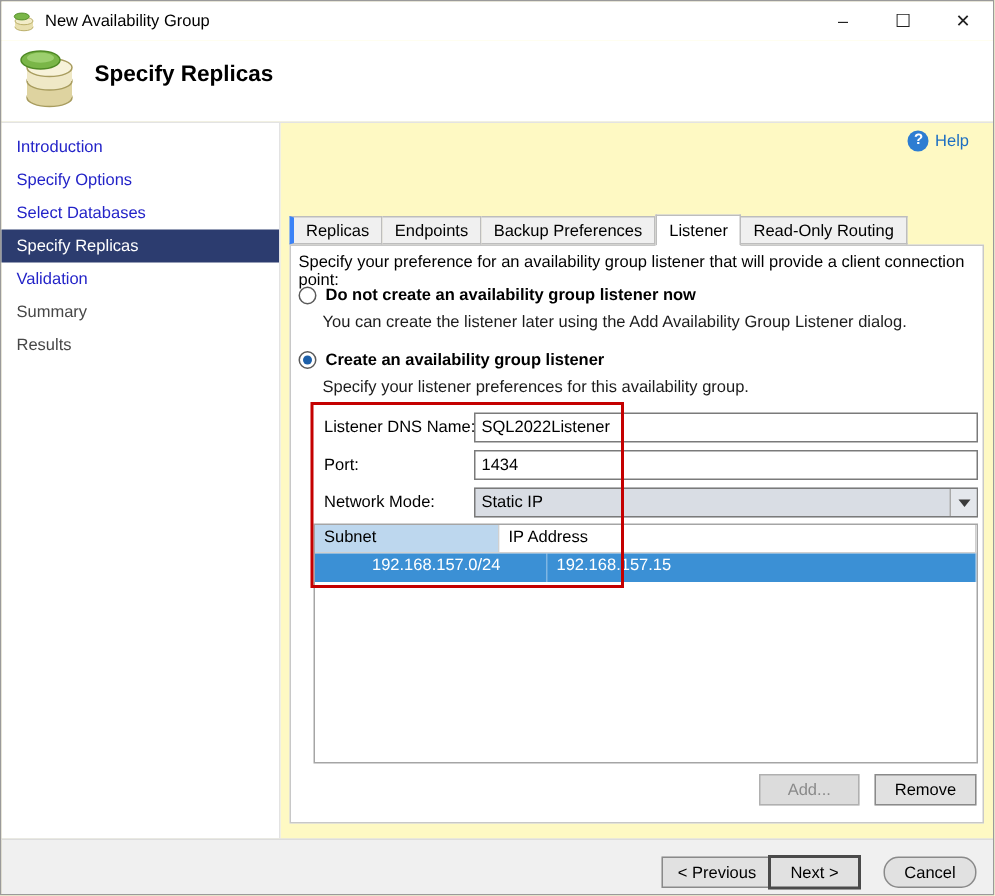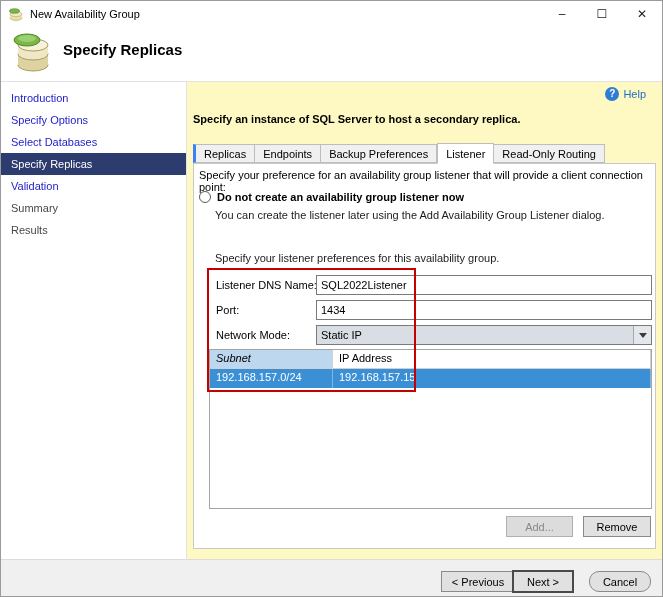--- a/index.html
+++ b/index.html
@@ -136,23 +136,23 @@
     border-top: 5px solid #3a3a3a;
   }
 
   
   .subnet-table {
     position: absolute; left: 208px; top: 348px; width: 443px; height: 160px;
     border: 1px solid #a5a5a5; background: #fff; overflow: hidden;
   }
   .tbl-header { display: flex; height: 19px; border-bottom: 1px solid #d0d0d0; }
   .th-cell { padding: 2px 6px; background: #fff; border-right: 1px solid #d0d0d0; cursor: pointer; }
-  .th-subnet { width: 123px; background: #bdd7ee; font-style: italic; }
+  .th-subnet { width: 123px; background: #bdd7ee; }
   .th-ip { flex: 1 1 auto; }
-  .tbl-row { display: flex; height: 19px; background: #3b90d5; color: #fff; cursor: pointer; }
+  .tbl-row { display: flex; height: 19px; background: #3b90d5; color: #fff; cursor: pointer; padding-left: 32px; }
   .td-cell { padding: 2px 6px; border-right: 1px solid rgba(255,255,255,0.35); }
   .td-subnet { width: 123px; }
   .td-ip { flex: 1 1 auto; }
 
   
   .annotation {
     position: absolute; left: 206px; top: 267px; width: 209px; height: 124px;
     border: 2px solid #c40000; z-index: 10; pointer-events: none;
   }
 </style>
@@ -198,39 +198,42 @@
     <div class="side-item">Validation</div>
     <div class="side-item pending">Summary</div>
     <div class="side-item pending">Results</div>
   </div>
 
   <div class="help">
     <span class="help-icon">?</span>
     <span class="help-label">Help</span>
   </div>
 
-  <div class="instruction">Specify an instance of SQL Server to host a secondary replica.</div>
 
   <div class="tabs">
     <div class="tab">Replicas</div>
     <div class="tab">Endpoints</div>
     <div class="tab">Backup Preferences</div>
     <div class="tab active">Listener</div>
     <div class="tab">Read-Only Routing</div>
   </div>
   <div class="tabpanel"></div>
 
   <div class="panel-intro">Specify your preference for an availability group listener that will provide a client connection point:</div>
 
   <div class="radio-row r1">
     <span class="radio-circle"></span>
     <span class="radio-label">Do not create an availability group listener now</span>
   </div>
   <div class="radio-desc d1">You can create the listener later using the Add Availability Group Listener dialog.</div>
 
+  <div class="radio-row r2">
+    <span class="radio-circle checked"></span>
+    <span class="radio-label">Create an availability group listener</span>
+  </div>
   <div class="radio-desc d2">Specify your listener preferences for this availability group.</div>
 
   <div class="field-label fl-dns">Listener DNS Name:</div>
   <input class="field-input fi-dns" type="text" value="SQL2022Listener" style="">
 
   <div class="field-label fl-port">Port:</div>
   <input class="field-input fi-port" type="text" value="1434" style="">
 
   <div class="field-label fl-mode">Network Mode:</div>
   <div class="combo">

